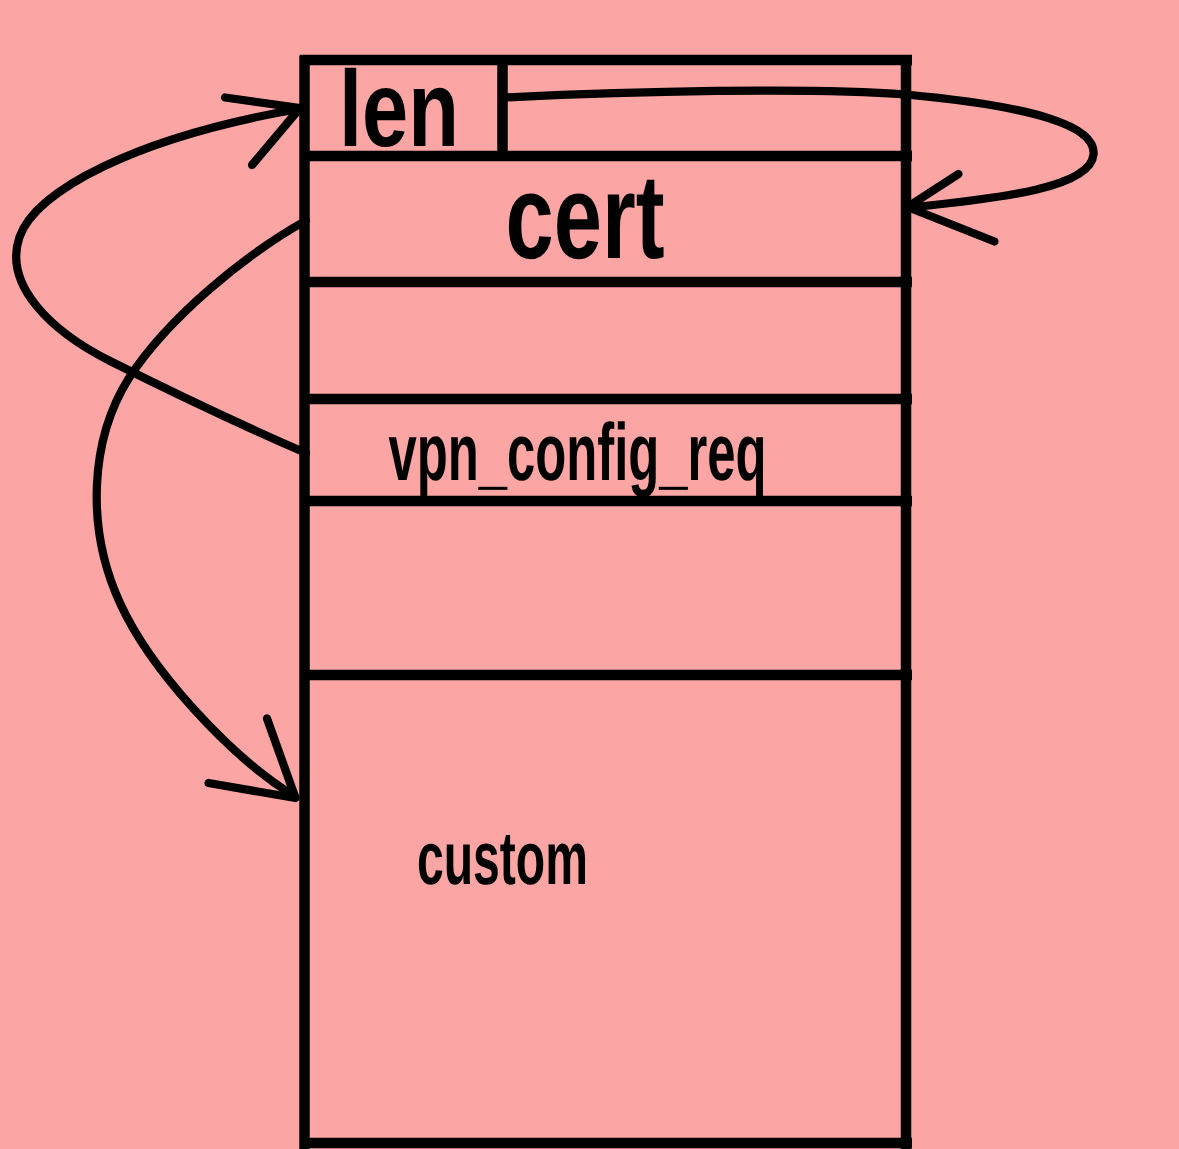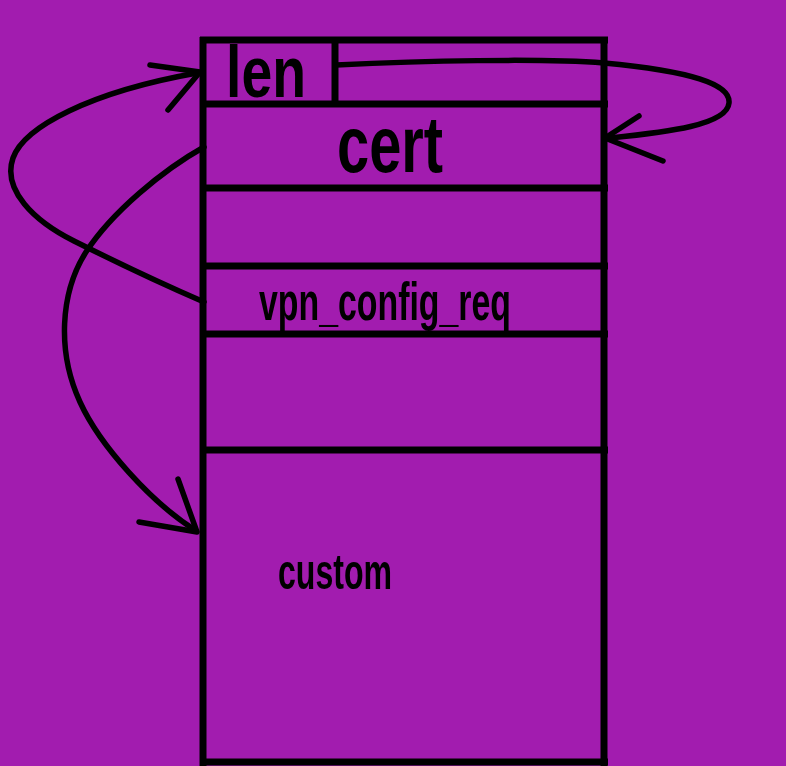--- a/index.html
+++ b/index.html
@@ -4,21 +4,21 @@
 <style>
   html, body {
     margin: 0;
     padding: 0;
     background: #ffffff;
   }
   .stage {
     position: relative;
     width: 786px;
     height: 766px;
-    background: #a21caf;
+    background: #fca5a5;
     overflow: hidden;
     font-family: "Liberation Sans", sans-serif;
   }
   svg text {
     font-family: "Liberation Sans", "DejaVu Sans", sans-serif;
     font-weight: bold;
     fill: #000000;
   }
 </style>
 </head>

